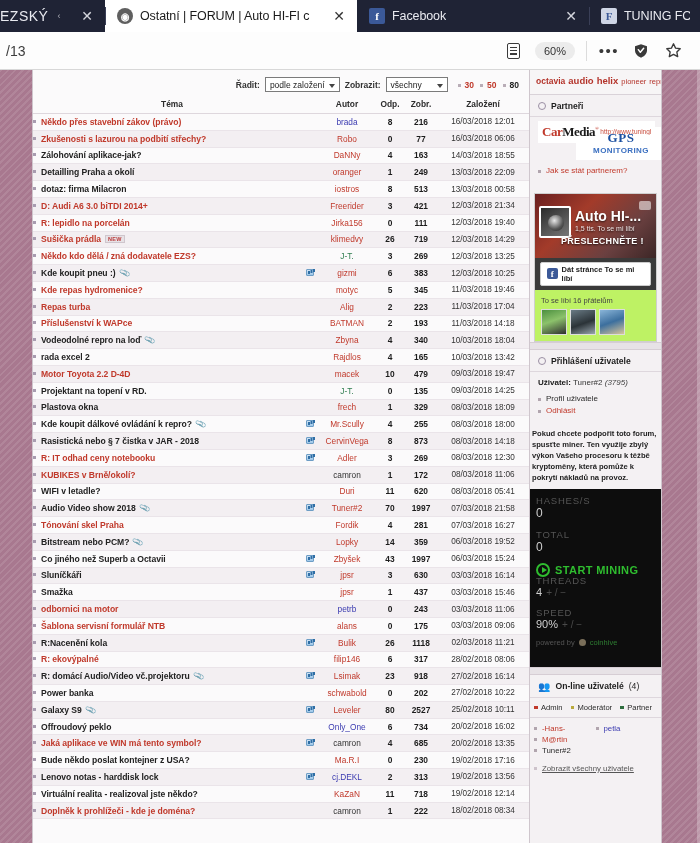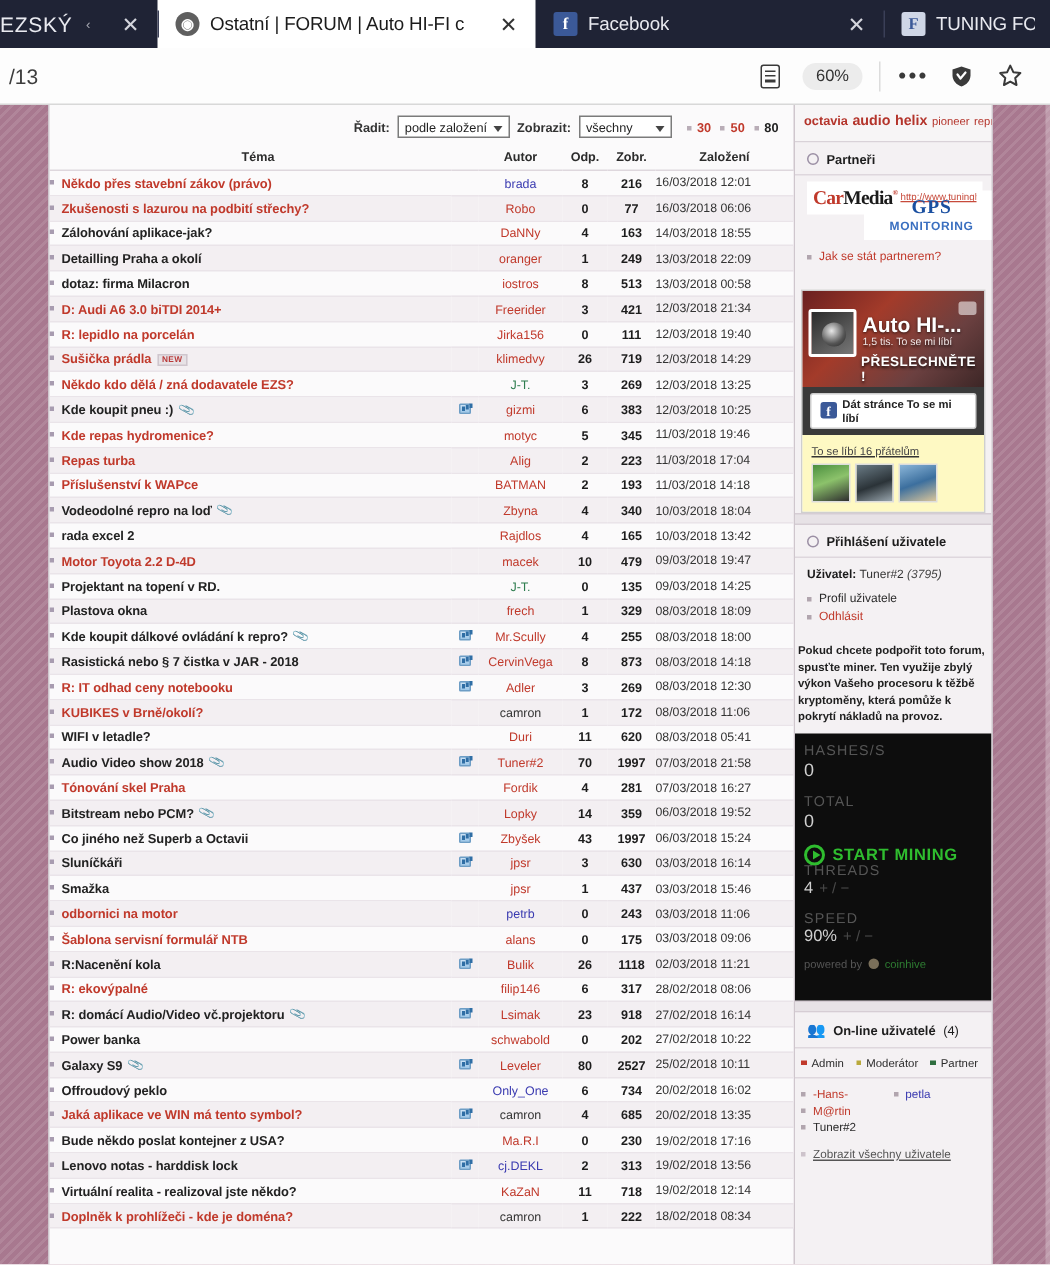--- a/index.html
+++ b/index.html
@@ -285,21 +285,21 @@
     box-shadow: 2.5px -1px 0 #2f6ea5, 5px -2px 0 #2f6ea5;
   }
   td.c-author { text-align: center; font-size: 8.3px; }
   .author { font-size: 8.3px; }
   .a-red { color: #c0392b; }
   .a-blue { color: #3a3ab0; }
   .a-green { color: #2e7d4f; }
   .a-dark { color: #333; }
   td.c-reply { text-align: center; font-weight: bold; font-size: 8.4px; color: #1c1c1c; }
   td.c-views { text-align: center; font-weight: bold; font-size: 8.4px; color: #1c1c1c; }
-  td.c-date { text-align: left; font-size: 8.2px; color: #333; padding-right: 4px; }
+  td.c-date { text-align: center; font-size: 8.2px; color: #333; padding-right: 4px; }
 
   
   .sidebar {
     width: 132px;
     flex: 0 0 132px;
     background: #f4f1f3;
     font-size: 8px;
     color: #333;
     border-right: 1px solid #cfc6cd;
     overflow: hidden;
@@ -398,21 +398,21 @@
   }
   .fb-cover-sub {
     position: absolute;
     left: 40px; top: 31px;
     color: #f0e6e6;
     font-size: 7px;
     text-shadow: 0 1px 2px rgba(0,0,0,.8);
   }
   .fb-cover-sub2 {
     position: absolute;
-    left: 39px; top: 42px;
+    left: 26px; top: 42px;
     color: #fff;
     font-size: 9px;
     font-weight: bold;
     letter-spacing: .3px;
     text-shadow: 0 1px 2px rgba(0,0,0,.8);
   }
   .fb-pagepic {
     position: absolute;
     left: 4px; top: 12px;
     width: 32px; height: 32px;
@@ -449,21 +449,21 @@
     font-weight: bold;
   }
   .fb-f {
     width: 11px; height: 11px;
     background: #3b5998; color: #fff;
     font-family: "Liberation Serif", serif;
     font-weight: bold; font-size: 9px;
     display: flex; align-items: center; justify-content: center;
     border-radius: 2px;
   }
-  .fb-friends { padding: 6px 6px; background: #fef9c3; text-decoration: underline; }
+  .fb-friends { padding: 6px 6px; background: #bef264; }
   .fb-friends-txt { font-size: 7.5px; color: #444; margin-bottom: 4px; }
   .fb-avatars { display: flex; gap: 3px; }
   .fb-av { width: 26px; height: 26px; border: 1px solid #ddd; }
   .av1 { background: linear-gradient(160deg,#4b8f3f,#8cc26b 45%,#2f2f2f); }
   .av2 { background: linear-gradient(160deg,#6a7b85,#2b3338 55%,#98a5ad); }
   .av3 { background: linear-gradient(160deg,#8ab5d8,#3c6f9e 50%,#d8c49a); }
 
   .user-line { font-size: 8px; margin-bottom: 7px; }
   .user-line b { color: #1a1a1a; }
   .user-line i { color: #444; }

